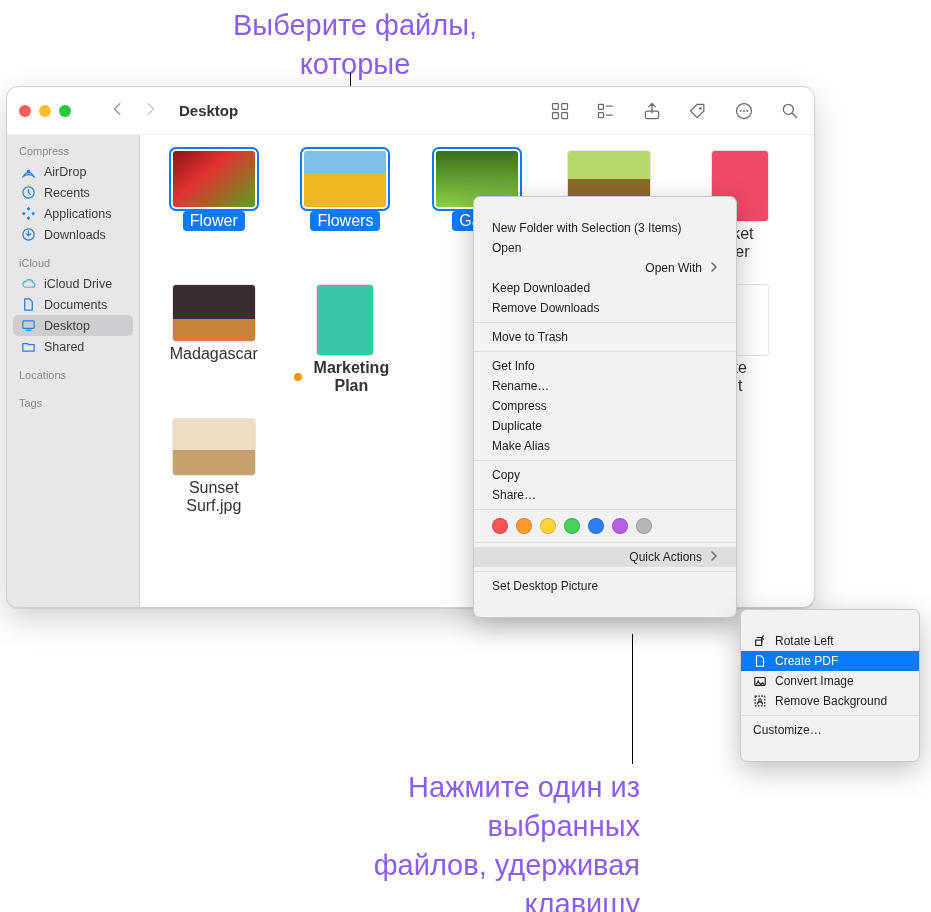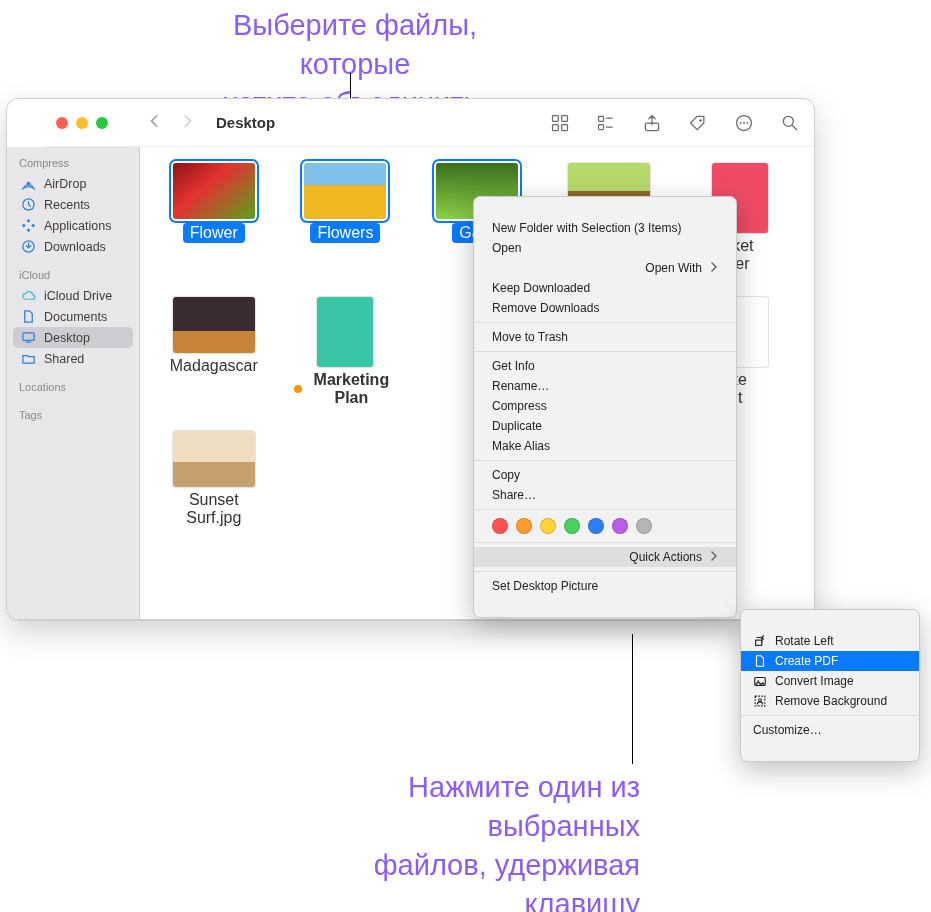--- a/index.html
+++ b/index.html
@@ -22,21 +22,21 @@
   }
   *{box-sizing:border-box}
   body{margin:0;background:#fff;width:931px;height:912px;position:relative;color:#111;}
 
   
   .callout{position:absolute;font-size:29px;line-height:1.35;text-align:right;color:#8b5cf6}
   .callout.center{text-align:center}
   .callout-line{position:absolute;background:#000}
 
   
-  .window{position:absolute;left:6px;top:98px;width:809px;height:522px;border-radius:12px;background:#fff;box-shadow:0 1px 0 rgba(0,0,0,.08),0 12px 32px rgba(0,0,0,.18);overflow:hidden;border:1px solid #d0d0d0;padding-left:37px;}
+  .window{position:absolute;left:6px;top:86px;width:809px;height:522px;border-radius:12px;background:#fff;box-shadow:0 1px 0 rgba(0,0,0,.08),0 12px 32px rgba(0,0,0,.18);overflow:hidden;border:1px solid #d0d0d0;}
   .titlebar{height:48px;border-bottom:1px solid #eee;display:flex;align-items:center;padding:0 14px 0 12px;gap:14px}
   .traffic{display:flex;gap:8px;margin-right:6px}
   .traffic span{width:12px;height:12px;border-radius:50%;display:block}
   .traffic .r{background:var(--traffic-red)}
   .traffic .a{background:var(--traffic-amber)}
   .traffic .g{background:var(--traffic-green)}
   .nav-arrows{display:flex;gap:18px;color:#999;margin-left:20px}
   .nav-arrows svg{width:14px;height:14px}
   .title{font-weight:600;font-size:15px;margin-left:8px;color:#333}
   .toolbar{margin-left:auto;display:flex;gap:26px;align-items:center;color:#6b6b6b}

